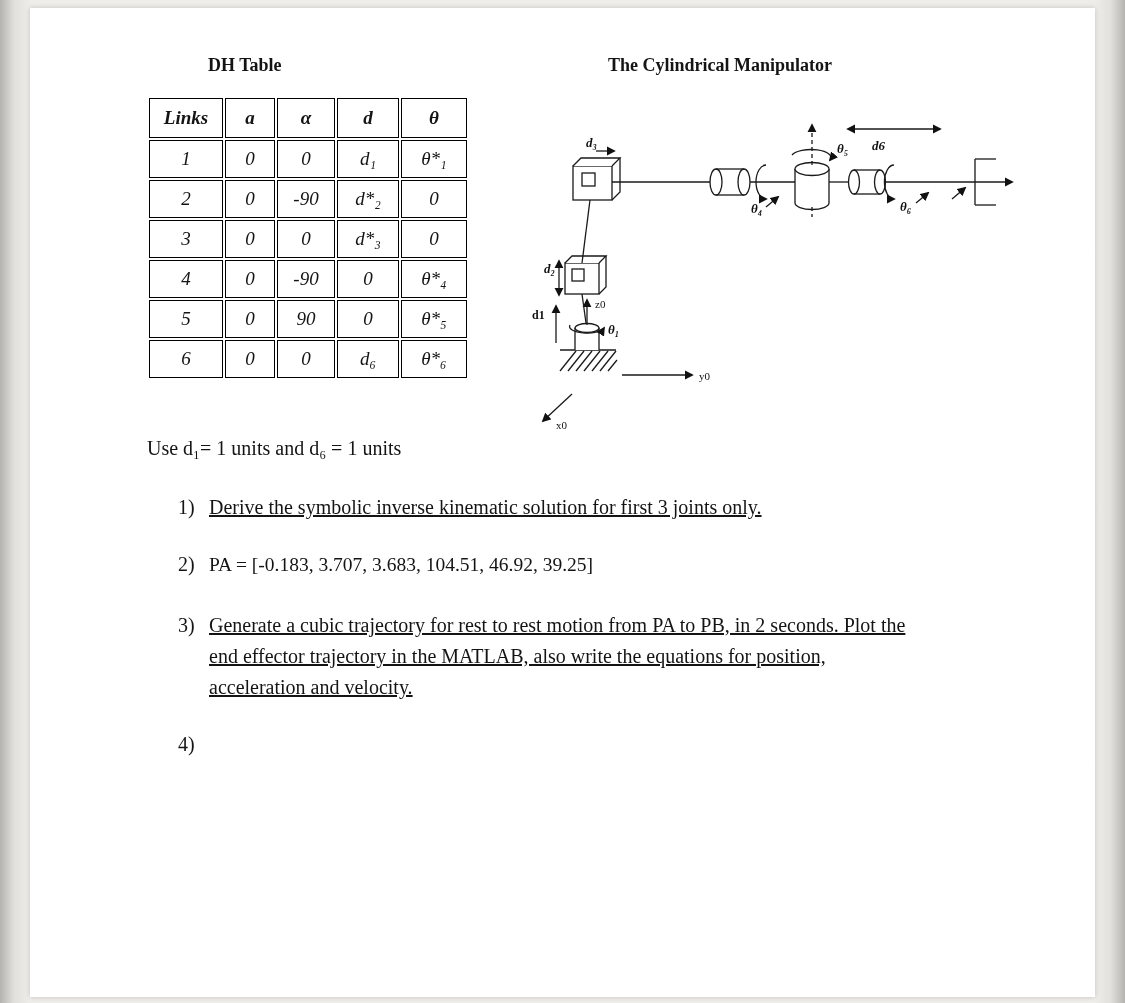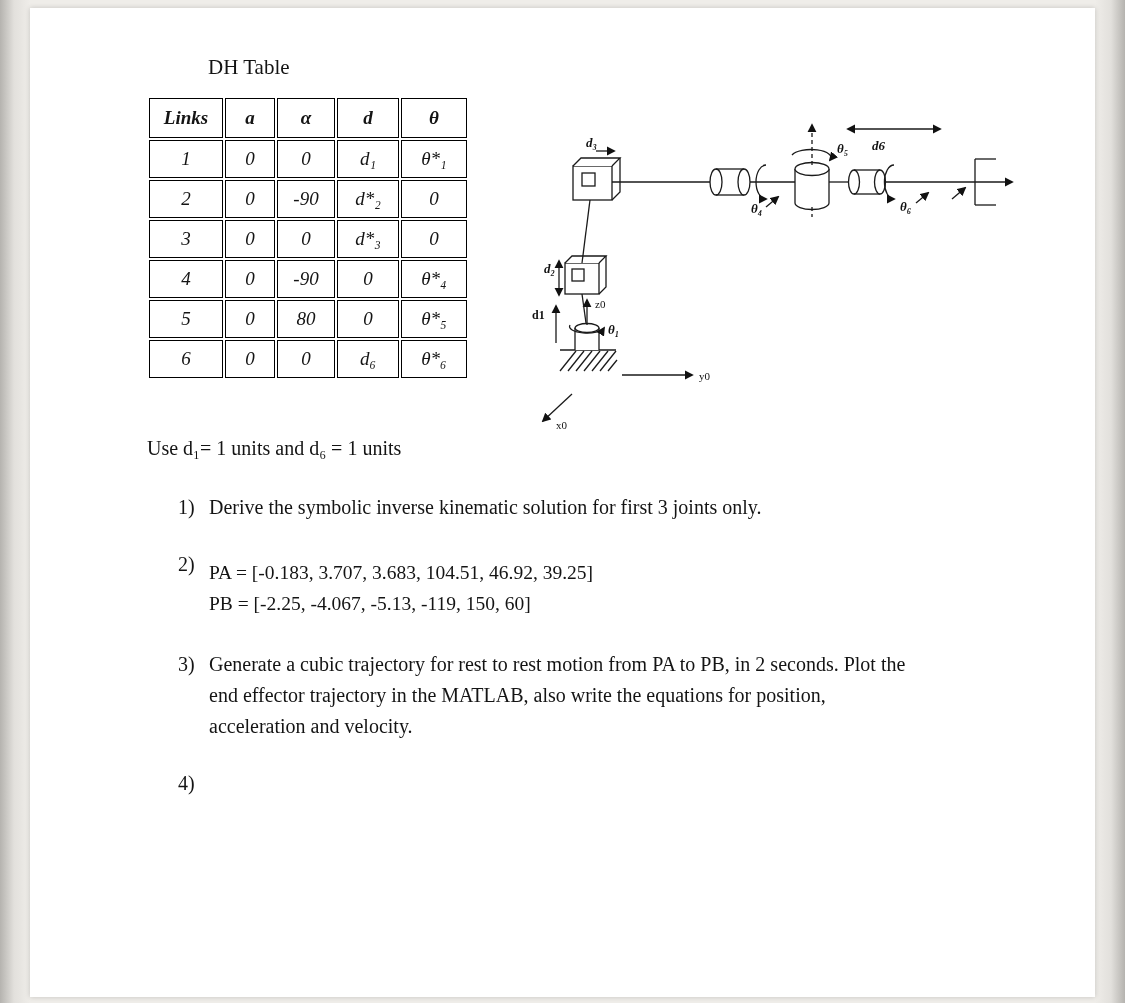--- a/index.html
+++ b/index.html
@@ -13,21 +13,21 @@
     position:relative; width:1125px; height:1003px; overflow:hidden;
     background:linear-gradient(to right,
       #b5b3af 0px, #e2e0dc 14px, #efede9 30px,
       #efede9 1095px, #e2e0dc 1111px, #b5b3af 1125px);
   }
   .page {
     position:absolute; left:30px; top:8px; width:1065px; height:989px;
     background:#ffffff; box-shadow:0 0 5px rgba(0,0,0,.18);
   }
   .title {
-    position:absolute; margin:0; font-size:21px; font-weight:400; white-space:nowrap;
+    position:absolute; margin:0; font-size:18px; font-weight:700; white-space:nowrap;
   }
   .title-table { left:208px; top:55px; }
   .title-diagram { left:608px; top:55px; }
 
   
   table.dh {
     position:absolute; left:147px; top:96px;
     border-collapse:separate; border-spacing:2px;
   }
   table.dh th, table.dh td {
@@ -57,32 +57,33 @@
   .lbl-ax  { font-size:11px; }
   .lbl-d1  { font-size:12px; font-weight:700; }
 
   
   .questions {
     position:absolute; left:178px; top:492px; width:790px;
     font-size:20px; line-height:31px;
   }
   .q { display:flex; margin-bottom:26px; }
   .q .qnum { flex:0 0 31px; }
-  .q .qtext { max-width:700px; }
+  .q .qtext { max-width:700px;text-decoration:underline; }
   .q2 { margin-bottom:30px; }
-  .q .sublines { margin-top:8px; }
+  .q .sublines { }
   .q .subline { font-size:19.5px; line-height:31px; white-space:nowrap; }
 </style>
 </head>
 <body>
 
 <div class="stage">
   <div class="page"></div>
 
   <h2 class="title title-table">DH Table</h2>
+  <h2 class="title title-diagram">The Cylindrical Manipulator</h2>
 
   <table class="dh">
     <thead>
       <tr>
         <th>Links</th>
         <th>a</th>
         <th>α</th>
         <th>d</th>
         <th>θ</th>
       </tr>
@@ -112,21 +113,21 @@
       <tr>
         <td>4</td>
         <td>0</td>
         <td>-90</td>
         <td>0</td>
         <td>θ*₄</td>
       </tr>
       <tr>
         <td>5</td>
         <td>0</td>
-        <td>80</td>
+        <td>90</td>
         <td>0</td>
         <td>θ*₅</td>
       </tr>
       <tr>
         <td>6</td>
         <td>0</td>
         <td>0</td>
         <td>d₆</td>
         <td>θ*₆</td>
       </tr>
@@ -259,21 +260,20 @@
     <div class="q q1">
       <span class="qnum">1)</span>
       <div class="qtext">Derive the symbolic inverse kinematic solution for first 3 joints only.</div>
     </div>
 
     <div class="q q2">
       <span class="qnum">2)</span>
       <div class="qcol">
         <div class="sublines">
           <div class="subline">PA = [-0.183, 3.707, 3.683, 104.51, 46.92, 39.25]</div>
-          <div class="subline">PB = [-2.25, -4.067, -5.13, -119, 150, 60]</div>
         </div>
       </div>
     </div>
 
     <div class="q q3">
       <span class="qnum">3)</span>
       <div class="qtext">Generate a cubic trajectory for rest to rest motion from PA to PB, in 2 seconds. Plot the end effector trajectory in the MATLAB, also write the equations for position, acceleration and velocity.</div>
     </div>
 
     <div class="q q4">

